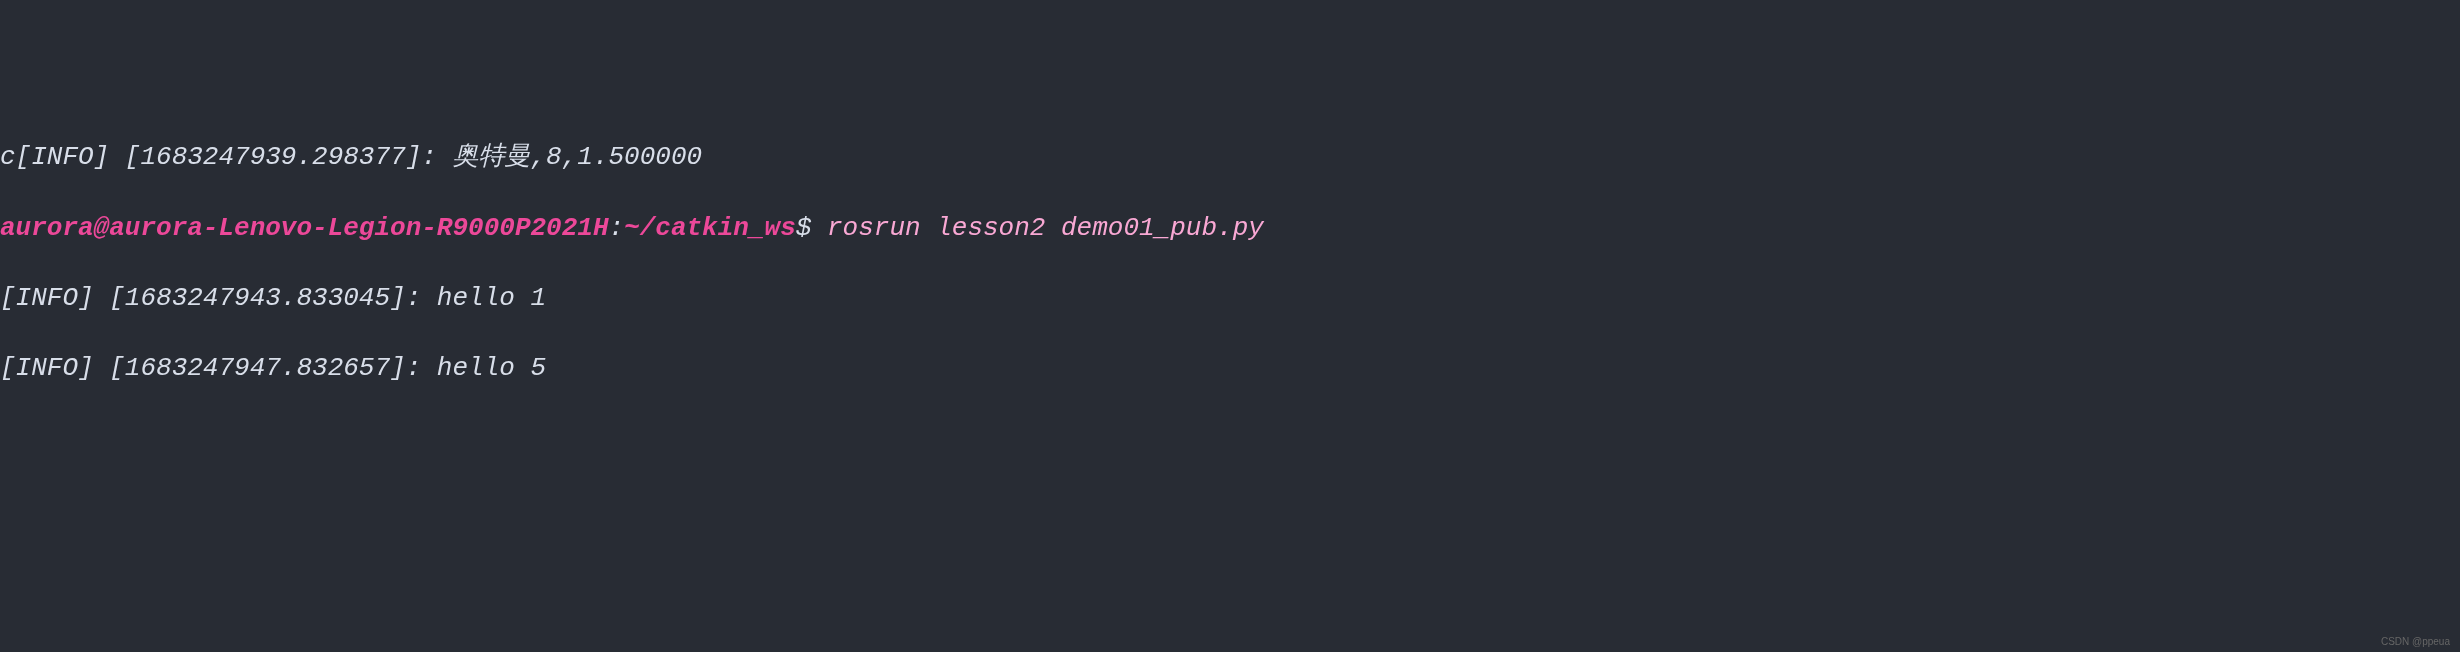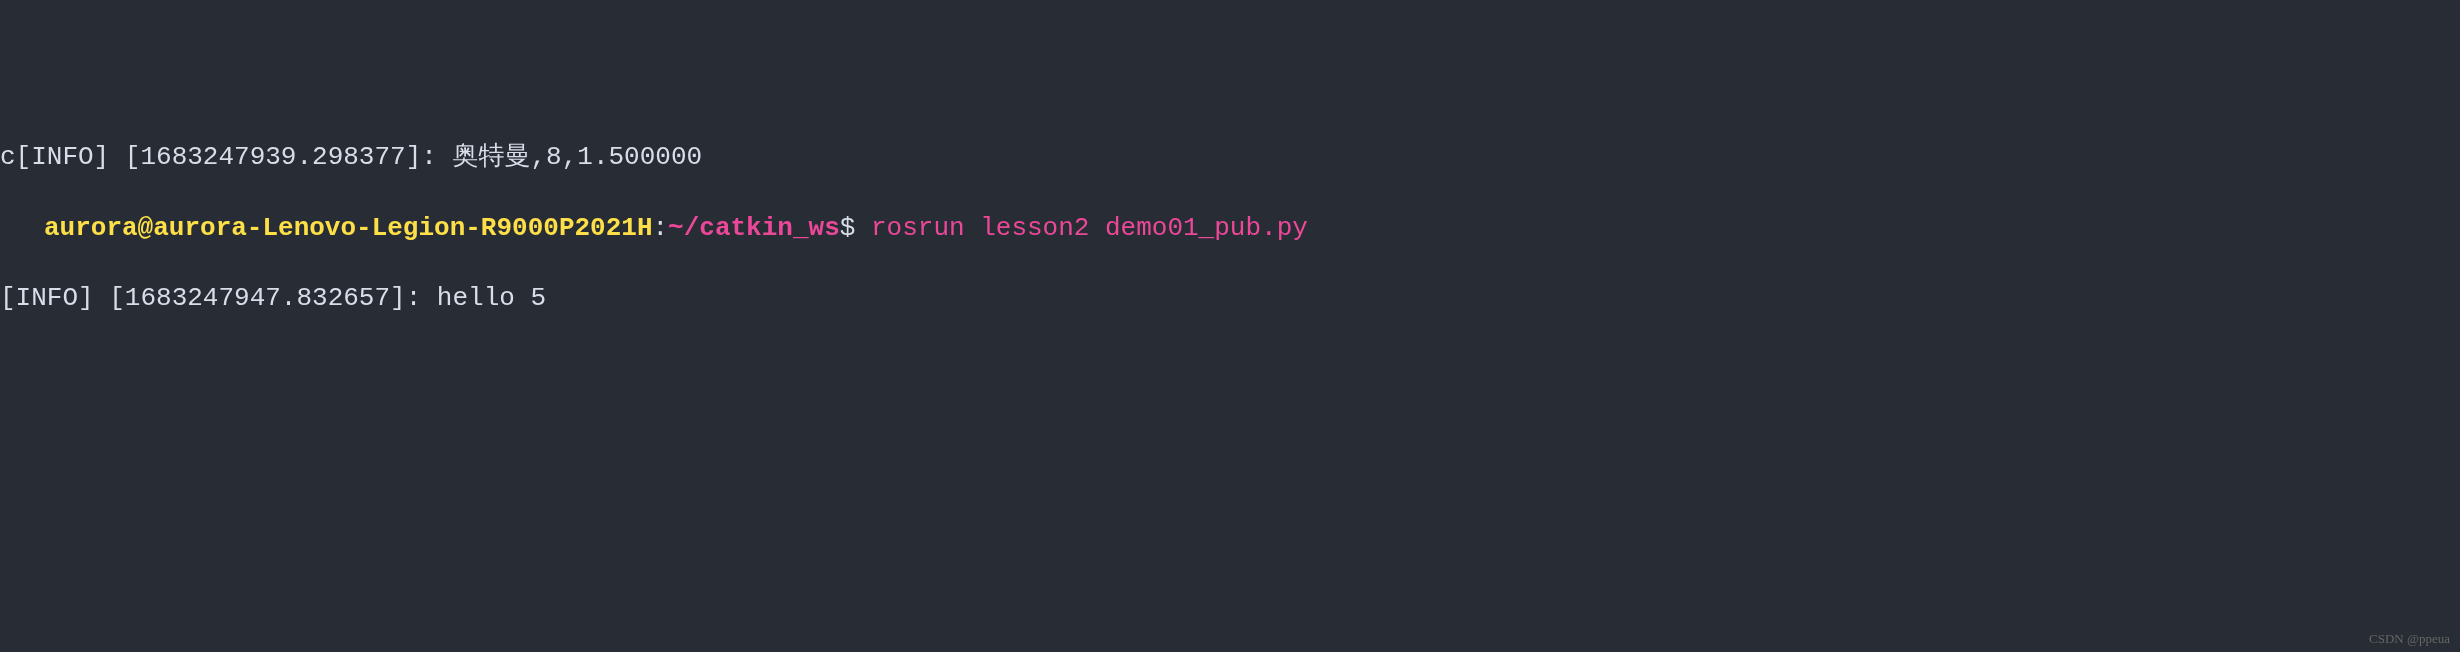--- a/index.html
+++ b/index.html
@@ -17,61 +17,62 @@
       overflow: hidden;
       width: 2460px;
       height: 652px;
       padding: 0;
     }
     .terminal {
       padding: 0;
     }
     .line {
       display: block;
+      font-style: italic;
     }
     .partial-top {
       color: #d8dee9;
     }
     .user-host {
-      color: #fde047;
+      color: #ec4899;
       font-weight: bold;
-      padding-left: 44px;
     }
     .colon {
       color: #d8dee9;
     }
     .path {
       color: #ec4899;
       font-weight: bold;
     }
     .dollar {
       color: #d8dee9;
     }
     .command {
-      color: #ec4899;
+      color: #f9a8d4;
     }
     .log-line {
       color: #d8dee9;
     }
     .watermark {
       position: absolute;
       bottom: 4px;
       right: 10px;
-      font-size: 13px;
+      font-size: 10px;
       color: #666;
-      font-family: Liberation Serif, serif;
+      font-family: Liberation Sans, sans-serif;
     }
   </style>
 </head>
 <body>
 
 
 
 <div class="terminal"><span class="line partial-top">c[INFO] [1683247939.298377]: 奥特曼,8,1.500000</span>
 <span class="line"><span class="user-host">aurora@aurora-Lenovo-Legion-R9000P2021H</span><span class="colon">:</span><span class="path">~/catkin_ws</span><span class="dollar">$ </span><span class="command">rosrun lesson2 demo01_pub.py</span></span>
+<span class="line log-line">[INFO] [1683247943.833045]: hello 1</span>
 <span class="line log-line">[INFO] [1683247947.832657]: hello 5</span>
 
 
 
 
 
 </div>
 
 <div class="watermark">CSDN @ppeua</div>
 

